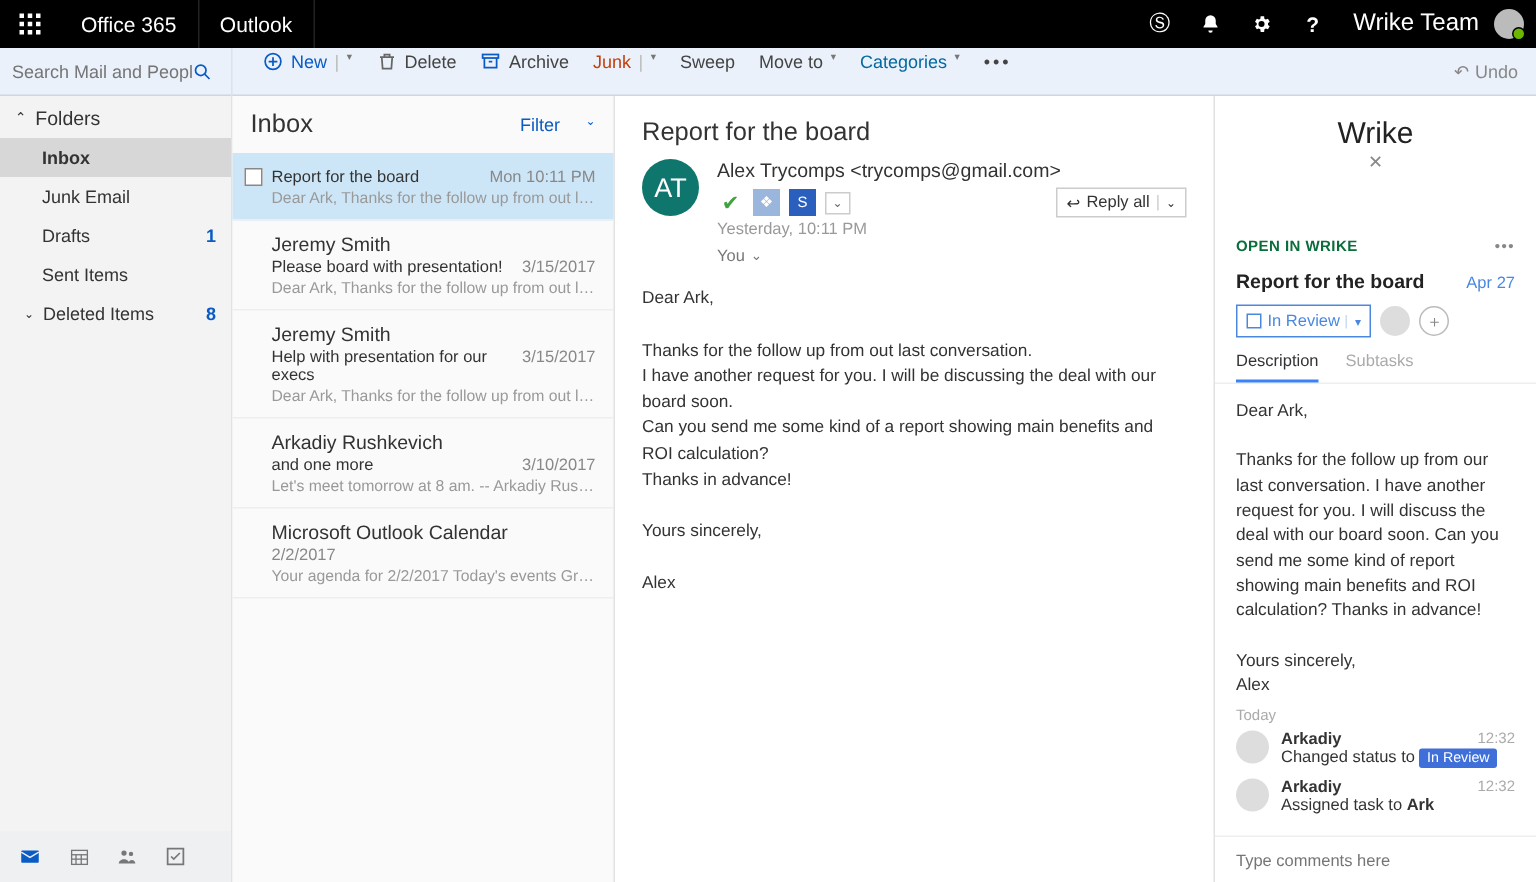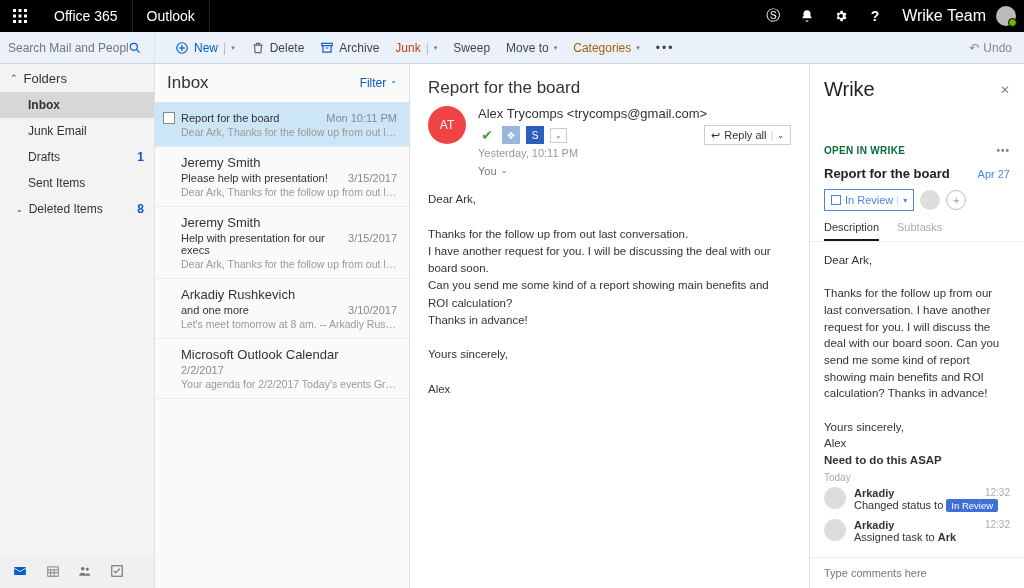--- a/index.html
+++ b/index.html
@@ -11,79 +11,79 @@
 .o365, .outlook { padding: 0 14px; font-size: 14px; line-height: 32px; border-right: 1px solid #222; }
 .top-space { flex: 1; }
 .top-icon { width: 34px; height: 32px; display: flex; align-items: center; justify-content: center; cursor: pointer; font-size: 14px; }
 .top-team { padding: 0 10px; font-size: 16px; }
 .avatar-circle { width: 20px; height: 20px; border-radius: 50%; background: #bbb; margin-right: 8px; position: relative; }
 .avatar-circle::after { content:""; position:absolute; right:-1px; bottom:-1px; width:7px; height:7px; background:#6bb700; border-radius:50%; border:1px solid #000; }
 
 .cmd-bar { height: 32px; background: #eaf1fb; display: flex; align-items: center; border-bottom: 1px solid #cfd6e0; font-size: 12px; color: #0a5bc4; }
 .search-wrap { width: 155px; height: 32px; display:flex; align-items:center; padding: 0 8px; color:#0a5bc4; border-right: 1px solid #dae2ec; }
 .search-input { border: none; background: transparent; font-size: 12px; color:#0a5bc4; width: 120px; outline:none; }
-.cmd-btn { height:28px; display:flex; align-items:center; padding:0 8px; gap:5px; cursor:pointer; border-right:0; }
+.cmd-btn { height:28px; display:flex; align-items:flex-start; padding:0 8px; gap:5px; cursor:pointer; border-right:0; }
 .cmd-btn .caret { font-size:7px; color:#777; }
 .cmd-btn svg, .cmd-btn .gl { width:14px; height:14px; }
 .cmd-right { margin-left:auto; display:flex; align-items:center; color:#888; padding-right:12px; gap:4px; }
 
 .main { display:flex; height: calc(588px - 64px); }
 
 .folders { width: 155px; background:#f3f3f3; border-right:1px solid #e2e2e2; display:flex; flex-direction:column; }
 .folders-header { height:28px; display:flex; align-items:center; padding:0 10px; font-size:13px; cursor:pointer; gap:6px; }
 .folder-item { height:26px; display:flex; align-items:center; padding:0 10px 0 28px; font-size:12px; color:#333; cursor:pointer; }
 .folder-item.sel { background:#d7d7d7; font-weight:600; }
 .folder-item .count { margin-left:auto; color:#0a5bc4; font-weight:600; }
 .folders-footer { margin-top:auto; height:34px; background:#eef0f2; display:flex; align-items:center; gap:18px; padding:0 12px; color:#0a5bc4; }
 
 .list { width: 255px; border-right:1px solid #e2e2e2; display:flex; flex-direction:column; background:#fafafa; }
 .list-header { height:38px; display:flex; align-items:center; padding:0 12px; }
 .list-title { font-size:17px; color:#333; }
-.list-filter { margin-left:auto; color:#0a5bc4; font-size:12px; display:flex; gap:4px; cursor:pointer; }
+.list-filter { margin-left:auto; color:#0a5bc4; font-size:12px; display:flex; gap:17px; cursor:pointer; }
 .msg { padding:8px 12px 8px 26px; border-bottom:1px solid #eee; position:relative; cursor:pointer; }
 .msg.sel { background:#cde6f7; }
 .msg .cb { position:absolute; left:8px; top:10px; width:12px; height:12px; border:1px solid #888; background:#fff; }
 .msg .from { font-size:13px; color:#333; }
 .msg .row2 { display:flex; justify-content:space-between; font-size:11px; margin-top:2px; }
 .msg .subj { color:#333; }
 .msg .date { color:#888; }
 .msg .preview { font-size:10.5px; color:#999; margin-top:2px; white-space:nowrap; overflow:hidden; text-overflow:ellipsis; }
 
 .reader { flex:1; padding:14px 18px; background:#fff; overflow:hidden; }
 .reader-title { font-size:17px; color:#333; margin-bottom:8px; }
 .reader-head { display:flex; gap:12px; }
-.r-avatar { width:38px; height:38px; border-radius:50%; background:#ef4444; color:#fff; display:flex; align-items:center; justify-content:center; font-size:12px; }
+.r-avatar { width:38px; height:38px; border-radius:50%; background:#0f766e; color:#fff; display:flex; align-items:center; justify-content:center; font-size:18px; }
 .r-meta { flex:1; }
 .r-sender { font-size:13px; }
 .r-icons { display:flex; gap:6px; align-items:center; margin-top:4px; }
 .tile { width:18px; height:18px; display:flex; align-items:center; justify-content:center; color:#fff; font-size:10px; }
 .tile.grn { color:#3fa33f; background:transparent; font-size:14px; }
 .tile.blue1 { background:#9bb6dd; color:#fff; }
 .tile.blue2 { background:#2a5fbd; }
 .reply-btn { border:1px solid #ccc; height:20px; display:flex; align-items:center; padding:0 6px; font-size:11px; gap:4px; cursor:pointer; margin-left:auto; }
 .r-stamp { font-size:11px; color:#999; margin-top:2px; }
 .r-you { font-size:11px; color:#777; margin-top:6px; display:flex; gap:4px; }
 .r-body { font-size:11.5px; color:#333; margin-top:14px; line-height:1.5; white-space:pre-line; }
 
 .wrike { width: 215px; border-left:1px solid #e2e2e2; display:flex; flex-direction:column; }
-.wrike-hdr { padding:14px 14px 6px; display:flex; justify-content:space-between; align-items:center; }
+.wrike-hdr { padding:14px 14px 6px; display:flex; justify-content:flex-start; align-items:center;flex-direction:column; }
 .wrike-logo { font-size:20px; color:#222; }
 .wrike-open { padding:0 14px 10px; display:flex; justify-content:space-between; color:#0a6d3a; font-size:10px; font-weight:700; letter-spacing:0.3px;margin-top:38px;}
 .wrike-open .dots { color:#888; cursor:pointer; letter-spacing:1px; }
 .wrike-task-hdr { padding:0 14px; display:flex; justify-content:space-between; align-items:baseline; }
 .wrike-subj { font-size:13px; font-weight:700; color:#222; }
 .wrike-date { font-size:11px; color:#4a88e0; }
 .status-row { margin:8px 14px 0; display:flex; align-items:center; gap:6px; }
 .status-pill { border:1px solid #4a88e0; height:22px; display:flex; align-items:center; padding:0 6px; font-size:11px; color:#4a88e0; cursor:pointer; gap:4px; }
 .status-pill .sq { width:10px; height:10px; border:1px solid #4a88e0; }
 .mini-avatar { width:20px; height:20px; border-radius:50%; background:#ddd; }
 .plus-asgn { width:20px; height:20px; border-radius:50%; border:1px solid #bbb; display:flex; align-items:center; justify-content:center; color:#888; cursor:pointer; font-size:11px; }
 .tabs { display:flex; gap:18px; padding:10px 14px 0; border-bottom:1px solid #eee; font-size:11px; }
 .tab { padding-bottom:6px; cursor:pointer; color:#aaa; }
-.tab.active { color:#333; border-bottom:2px solid #0f172a; }
+.tab.active { color:#333; border-bottom:2px solid #3b82f6; }
 .wrike-body { padding:10px 14px; font-size:11.5px; color:#333; line-height:1.45; flex:1; overflow:auto; }
 .wrike-body .asap { font-weight:700; }
 .activity { padding:6px 14px; }
 .act-day { font-size:10px; color:#aaa; margin-bottom:4px; }
 .act-item { display:flex; gap:8px; margin-bottom:8px; }
 .act-item .mini-avatar { width:22px; height:22px; }
 .act-text { font-size:11px; }
 .act-text .who { font-weight:600; }
 .act-text .time { float:right; font-size:10px; color:#aaa; }
 .badge { background:#3f6fd8; color:#fff; font-size:9.5px; padding:1px 5px; border-radius:2px; }
@@ -167,21 +167,21 @@
       <span class="caret">▾</span>
   </div>
   <div class="cmd-btn">
       <span style="color:#444;">Sweep</span>
     </div>
   <div class="cmd-btn">
       <span style="color:#444;">Move to</span>
       <span class="caret">▾</span>
     </div>
   <div class="cmd-btn">
-      <span style="color:#a16207;">Categories</span>
+      <span style="color:#0369a1;">Categories</span>
       <span class="caret">▾</span>
     </div>
   <div class="cmd-btn" style="color:#444;letter-spacing:2px;">•••</div>
   <div class="cmd-right">
     <span>↶</span>
     <span>Undo</span>
   </div>
 </div>
 
 <div class="main">
@@ -246,21 +246,21 @@
           <div class="cb"></div>
           <div class="row2">
             <span class="subj">Report for the board</span>
             <span class="date">Mon 10:11 PM</span>
           </div>
           <div class="preview">Dear Ark,   Thanks for the follow up from out last convers…</div>
         </div>
         <div class="msg">
           <div class="from">Jeremy Smith</div>
           <div class="row2">
-            <span class="subj">Please help with presentation!</span>
+            <span class="subj">Please board with presentation!</span>
             <span class="date">3/15/2017</span>
           </div>
           <div class="preview">Dear Ark,   Thanks for the follow up from out last convers…</div>
         </div>
         <div class="msg">
           <div class="from">Jeremy Smith</div>
           <div class="row2">
             <span class="subj">Help with presentation for our execs</span>
             <span class="date">3/15/2017</span>
           </div>

